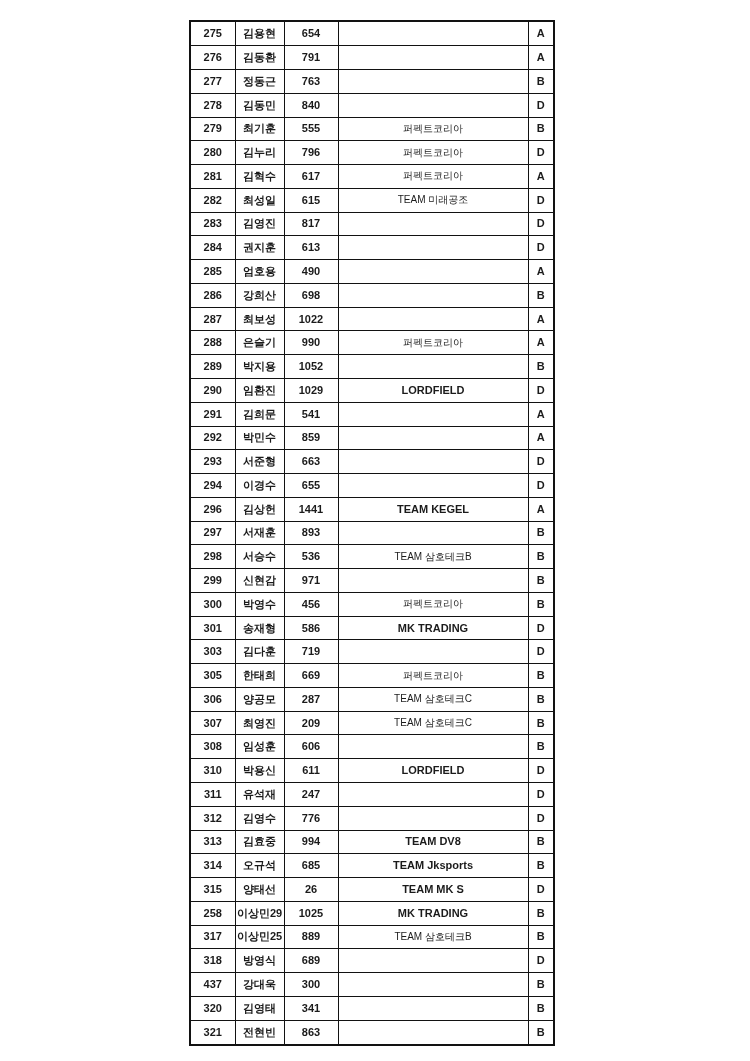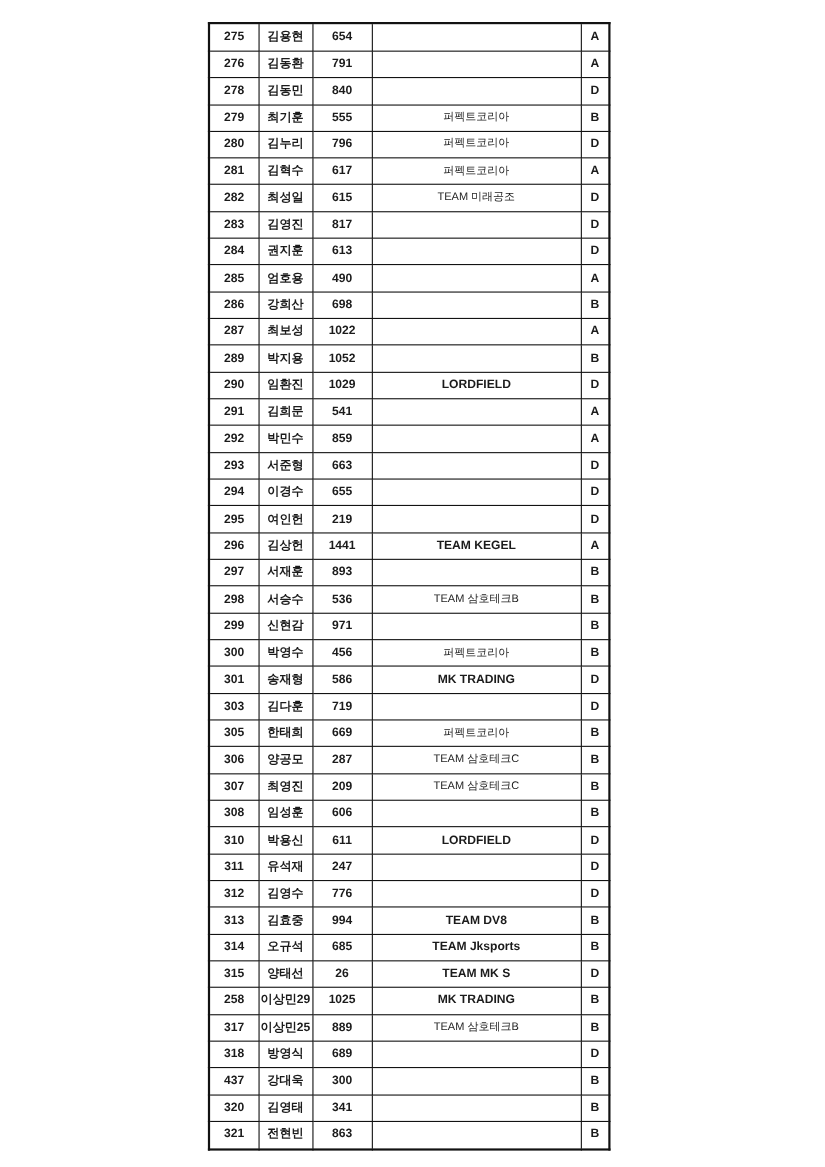--- a/index.html
+++ b/index.html
@@ -69,20 +69,27 @@
           <td>A</td>
         </tr>
         <tr>
           <td>276</td>
           <td class="name-cell">김동환</td>
           <td>791</td>
           <td class="team-cell"></td>
           <td>A</td>
         </tr>
         <tr>
+          <td>277</td>
+          <td class="name-cell">정동근</td>
+          <td>763</td>
+          <td class="team-cell"></td>
+          <td>B</td>
+        </tr>
+        <tr>
           <td>278</td>
           <td class="name-cell">김동민</td>
           <td>840</td>
           <td class="team-cell"></td>
           <td>D</td>
         </tr>
         <tr>
           <td>279</td>
           <td class="name-cell">최기훈</td>
           <td>555</td>
@@ -139,20 +146,27 @@
           <td>B</td>
         </tr>
         <tr>
           <td>287</td>
           <td class="name-cell">최보성</td>
           <td>1022</td>
           <td class="team-cell"></td>
           <td>A</td>
         </tr>
         <tr>
+          <td>288</td>
+          <td class="name-cell">은슬기</td>
+          <td>990</td>
+          <td class="team-cell kr">퍼펙트코리아</td>
+          <td>A</td>
+        </tr>
+        <tr>
           <td>289</td>
           <td class="name-cell">박지용</td>
           <td>1052</td>
           <td class="team-cell"></td>
           <td>B</td>
         </tr>
         <tr>
           <td>290</td>
           <td class="name-cell">임환진</td>
           <td>1029</td>
@@ -177,27 +191,20 @@
           <td>293</td>
           <td class="name-cell">서준형</td>
           <td>663</td>
           <td class="team-cell"></td>
           <td>D</td>
         </tr>
         <tr>
           <td>294</td>
           <td class="name-cell">이경수</td>
           <td>655</td>
-          <td class="team-cell"></td>
-          <td>D</td>
-        </tr>
-        <tr>
-          <td>295</td>
-          <td class="name-cell">여인헌</td>
-          <td>219</td>
           <td class="team-cell"></td>
           <td>D</td>
         </tr>
         <tr>
           <td>296</td>
           <td class="name-cell">김상헌</td>
           <td>1441</td>
           <td class="team-cell">TEAM KEGEL</td>
           <td>A</td>
         </tr>

